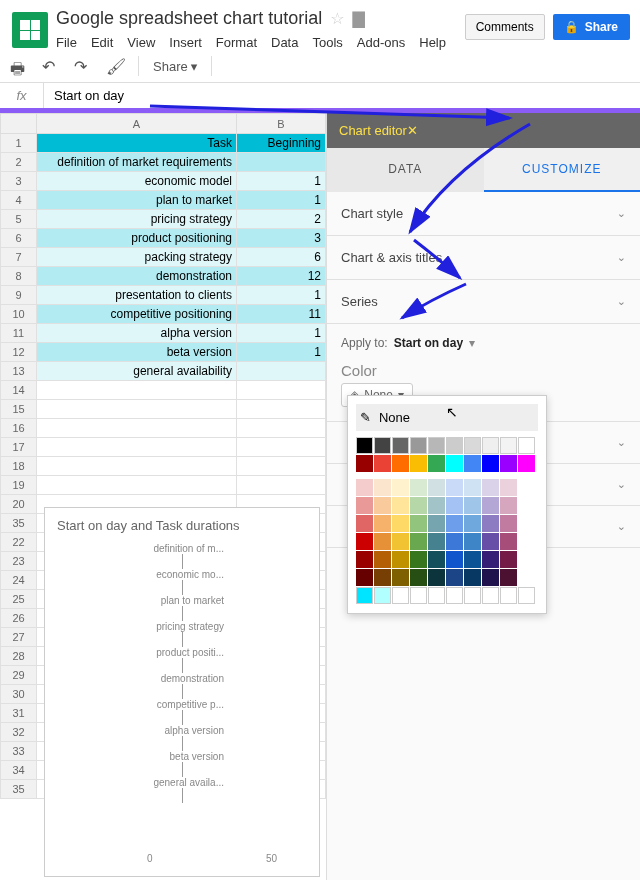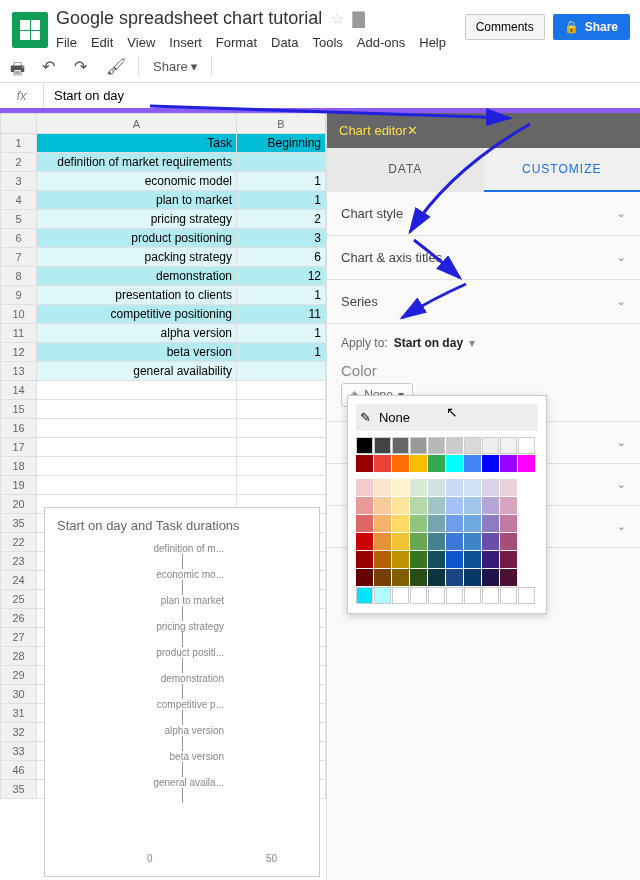--- a/index.html
+++ b/index.html
@@ -299,21 +299,21 @@
             <td class="rownum">32</td>
             <td></td>
             <td></td>
           </tr>
           <tr>
             <td class="rownum">33</td>
             <td></td>
             <td></td>
           </tr>
           <tr>
-            <td class="rownum">46</td>
+            <td class="rownum">34</td>
             <td></td>
             <td></td>
           </tr>
           <tr>
             <td class="rownum">35</td>
             <td></td>
             <td></td>
           </tr>
         </tbody>
     </table>

